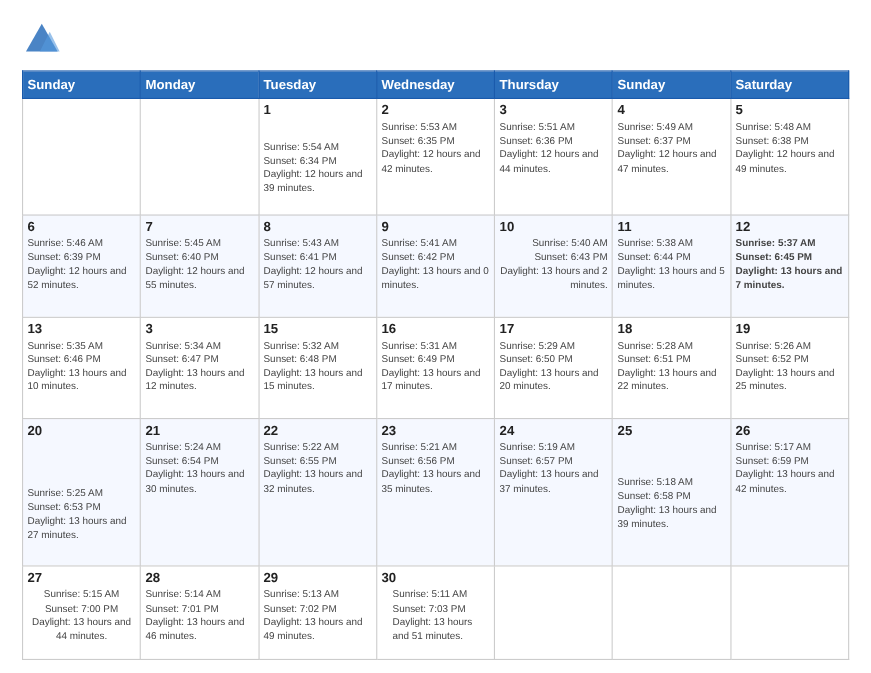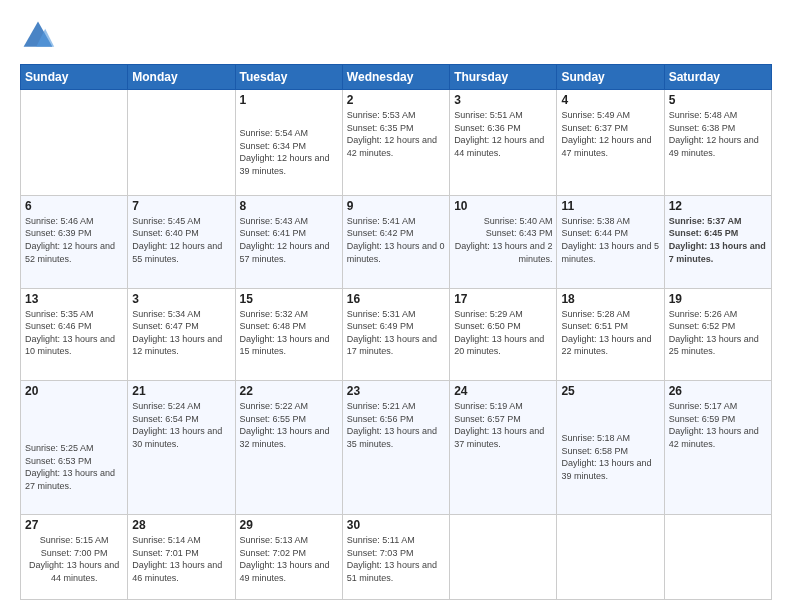--- a/index.html
+++ b/index.html
@@ -321,21 +321,21 @@
 Daylight: 13 hours and 46 minutes.</div>
           </td>
           <td>
             <span class="day-num">29</span>
             <div class="day-info" style="white-space: pre-line;">Sunrise: 5:13 AM
 Sunset: 7:02 PM
 Daylight: 13 hours and 49 minutes.</div>
           </td>
           <td>
             <span class="day-num">30</span>
-            <div class="day-info" style="white-space: pre-line;">Sunrise: 5:11 AM
+            <div class="day-info" style="white-space: pre-line; margin-left: 10px;">Sunrise: 5:11 AM
 Sunset: 7:03 PM
 Daylight: 13 hours and 51 minutes.</div>
           </td>
           <td class="empty-cell"></td>
           <td class="empty-cell"></td>
           <td class="empty-cell"></td>
         </tr>
       </tbody>
   </table>
 </div>

